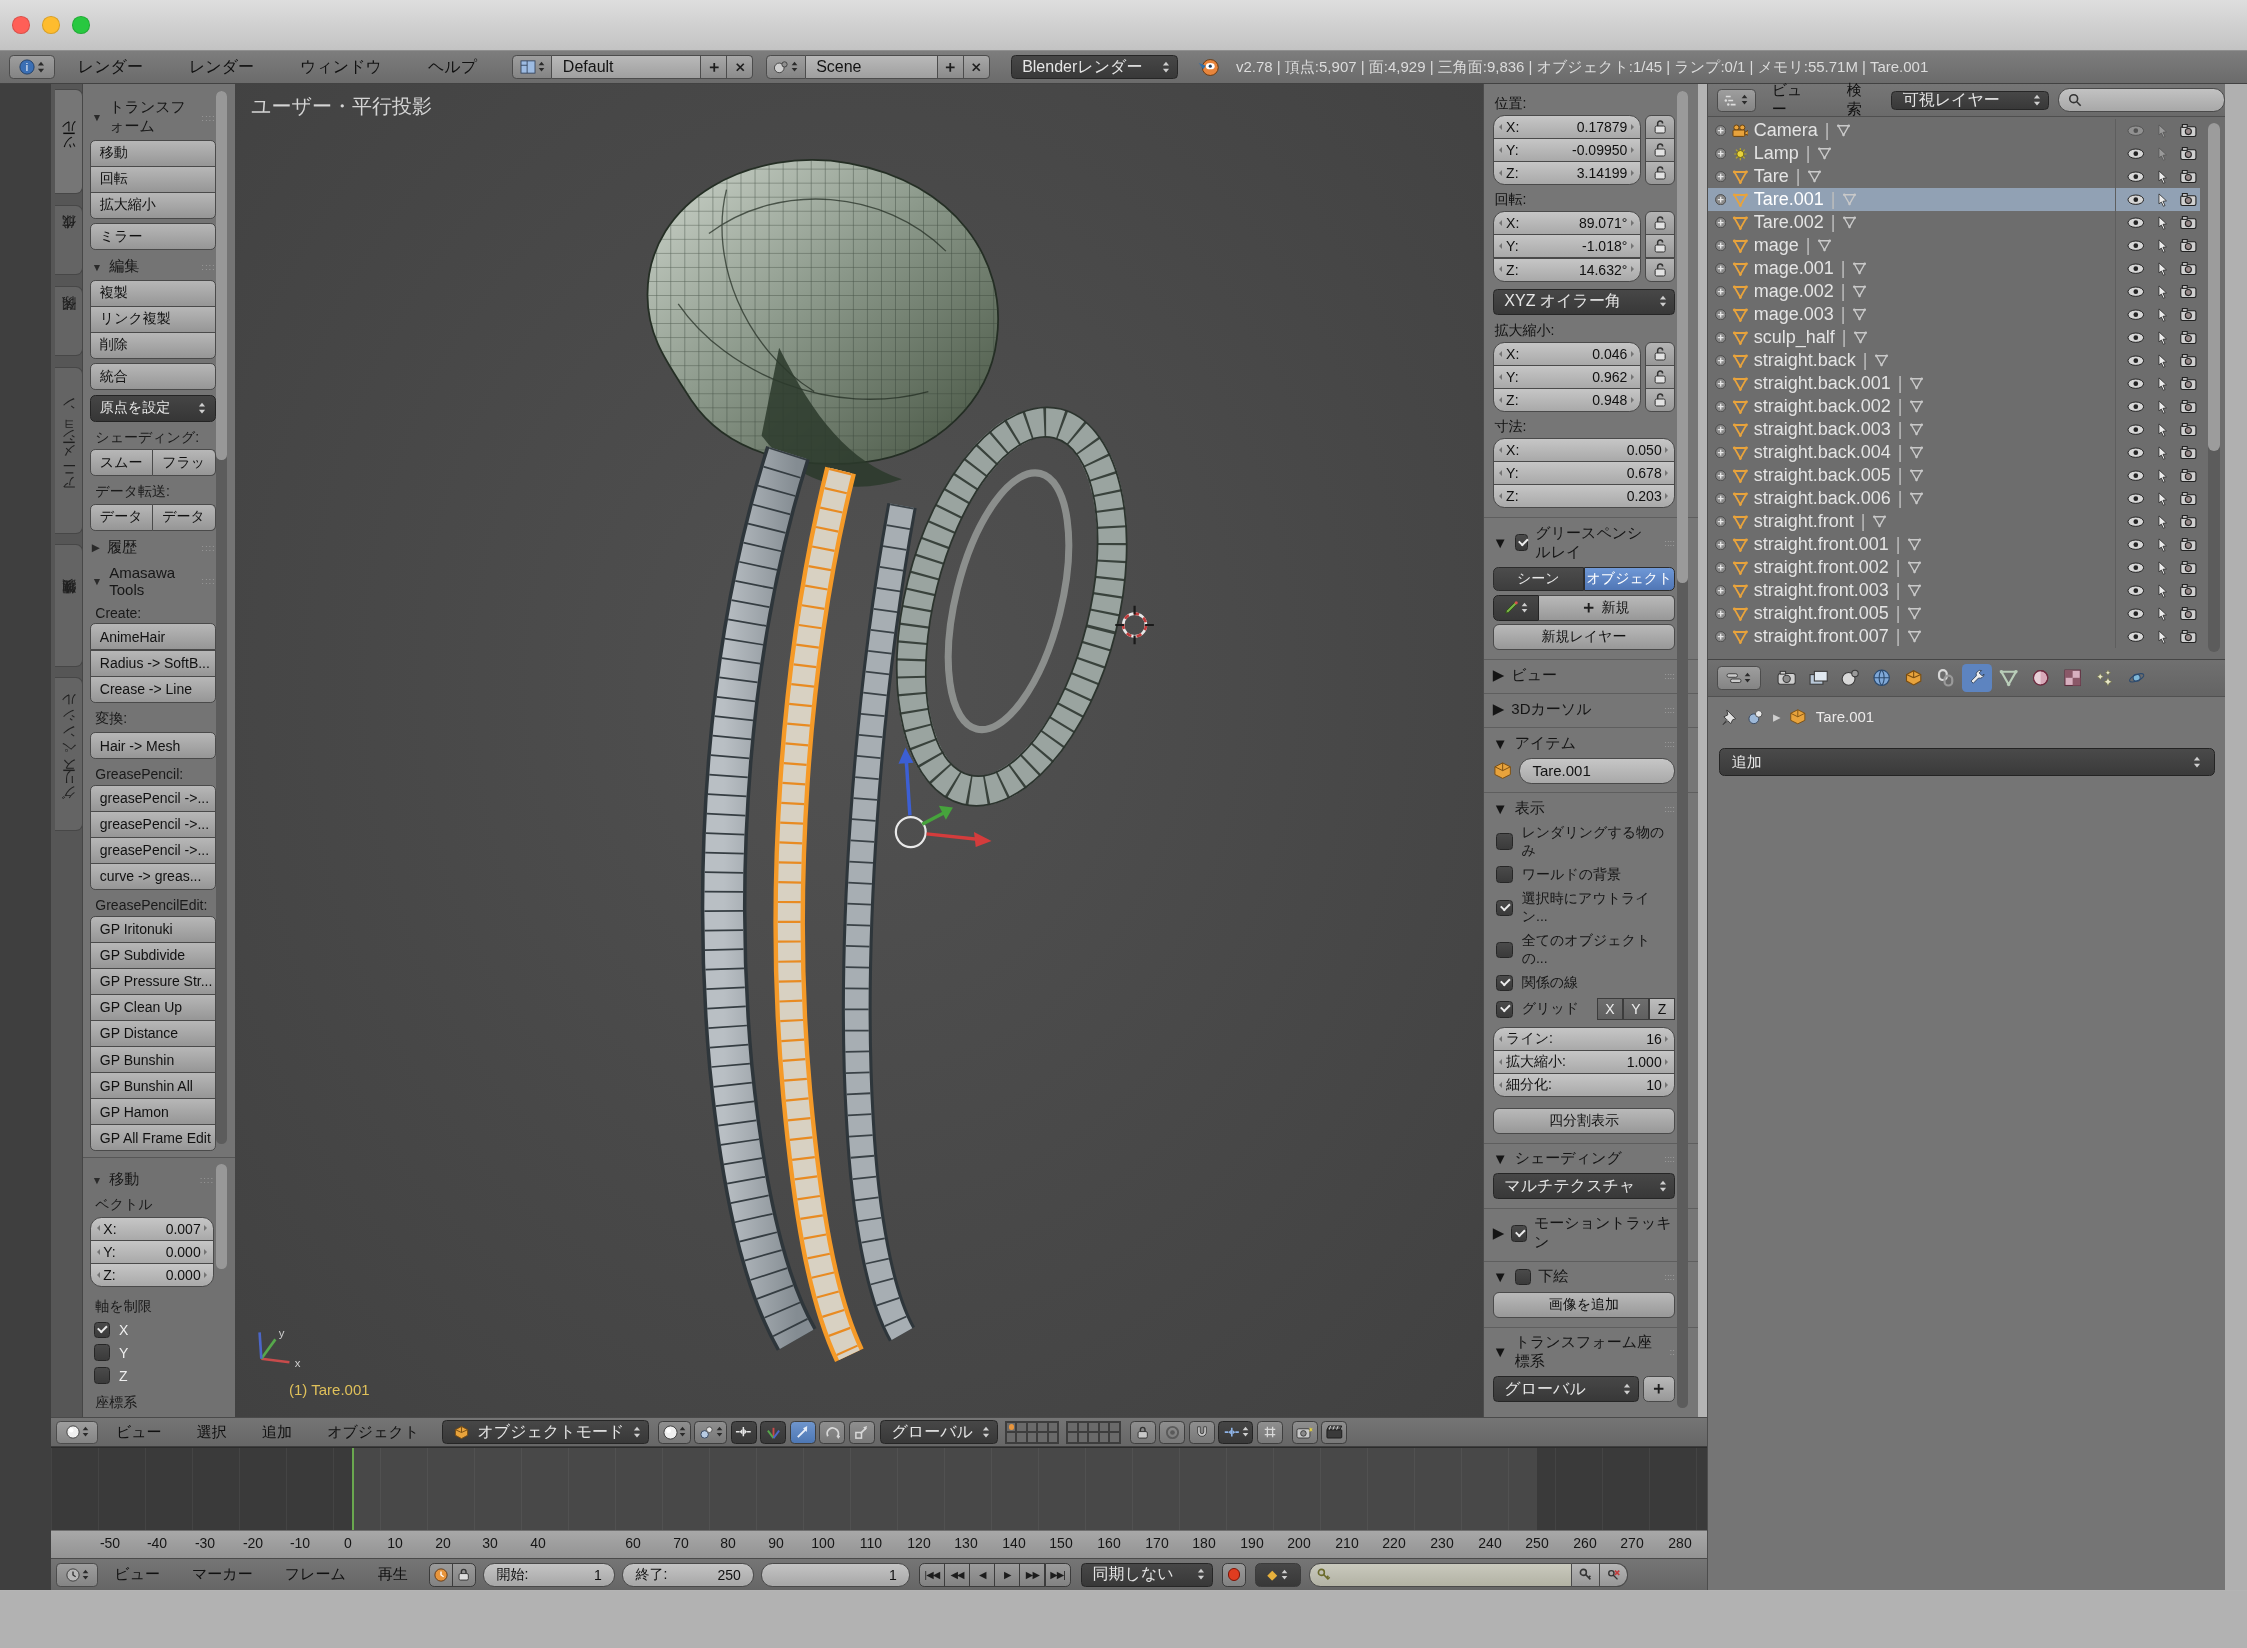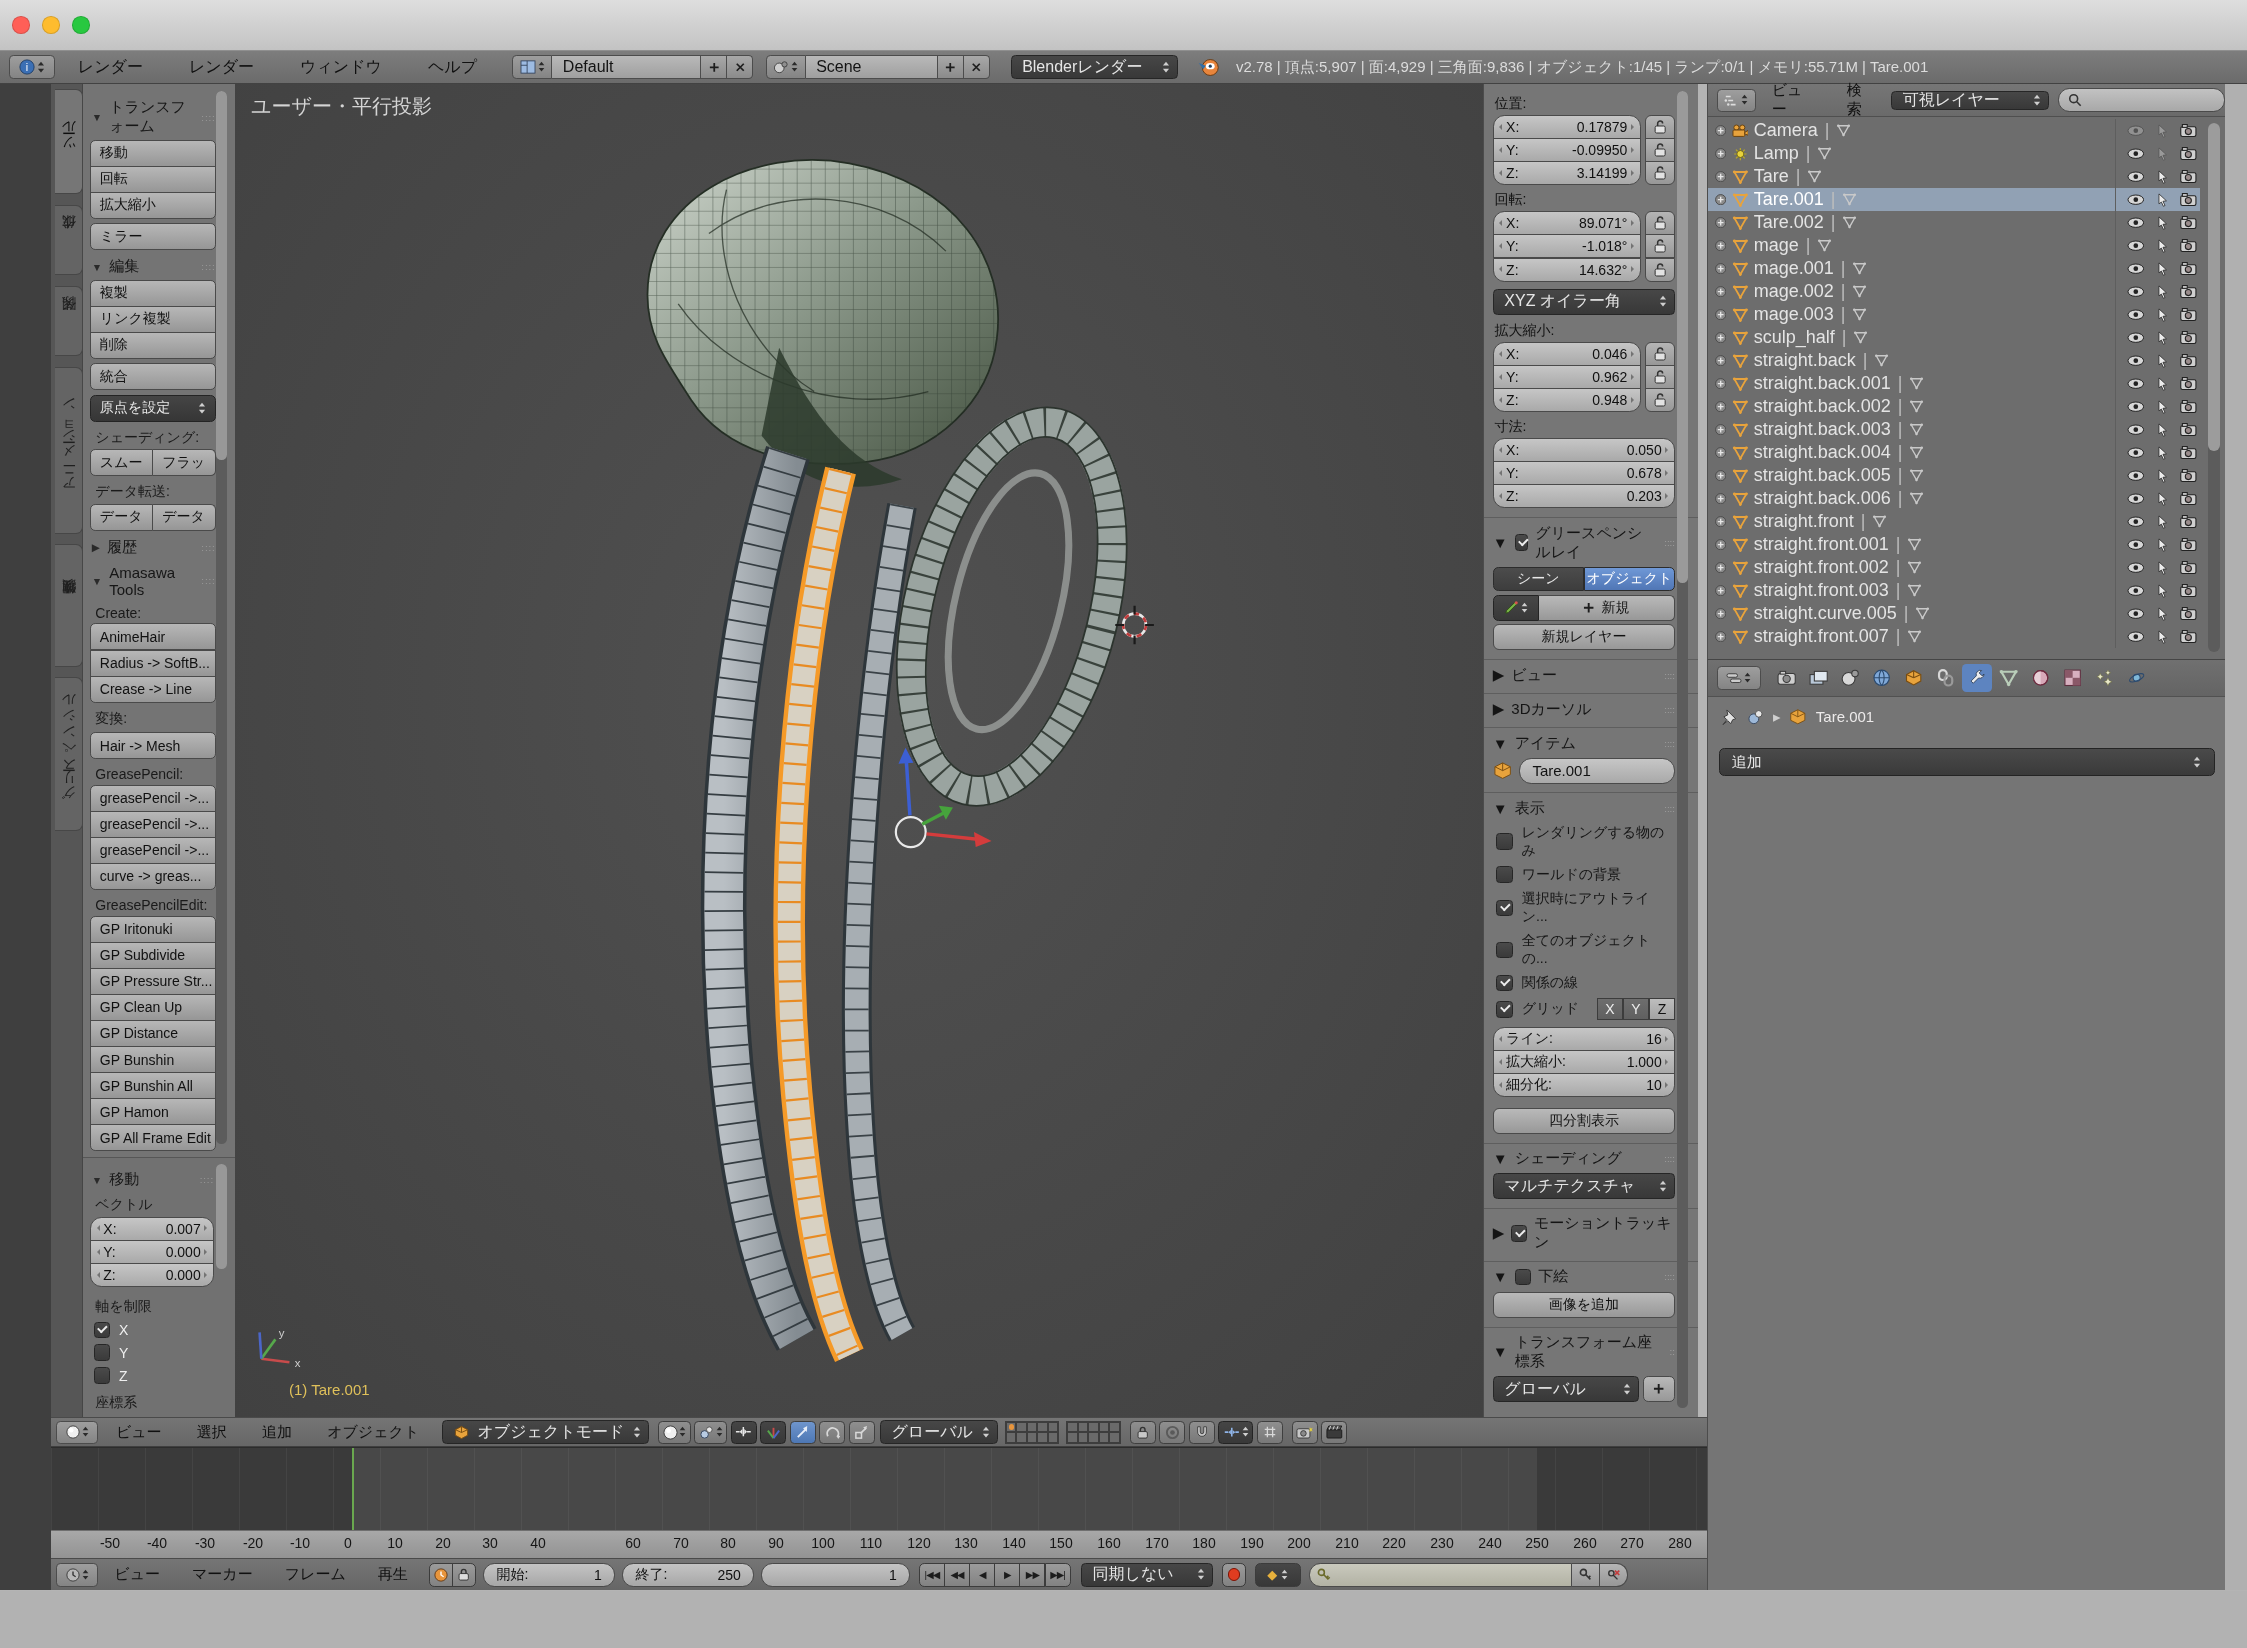--- a/index.html
+++ b/index.html
@@ -2027,21 +2027,21 @@
           </svg>
         </span>
         <span class="icon" style="width: 16.7px; height: 14px; margin-left: 5.3px;">
           <svg viewBox="0 0 16 14">
             <path d="M8 12.5 2 2h12Z" fill="none" stroke="#e8a33c" stroke-width="1.8"></path>
             <circle cx="2" cy="2" r="1.4" fill="#e8a33c"></circle>
             <circle cx="14" cy="2" r="1.4" fill="#e8a33c"></circle>
             <circle cx="8" cy="12.5" r="1.4" fill="#e8a33c"></circle>
           </svg>
         </span>
-        <span class="oname">straight.curve.005</span>
+        <span class="oname">straight.front.005</span>
         <span class="osep">|</span>
         <span class="icon" style="width: 15px; height: 12.3px;">
           <svg viewBox="0 0 16 14">
             <path d="M8 12.5 2 2h12Z" fill="none" stroke="#c9c9c9" stroke-width="1.6"></path>
             <circle cx="2" cy="2" r="1.4" fill="#c9c9c9"></circle>
             <circle cx="14" cy="2" r="1.4" fill="#c9c9c9"></circle>
             <circle cx="8" cy="12.5" r="1.4" fill="#c9c9c9"></circle>
           </svg>
         </span>
         <span class="oicons">

